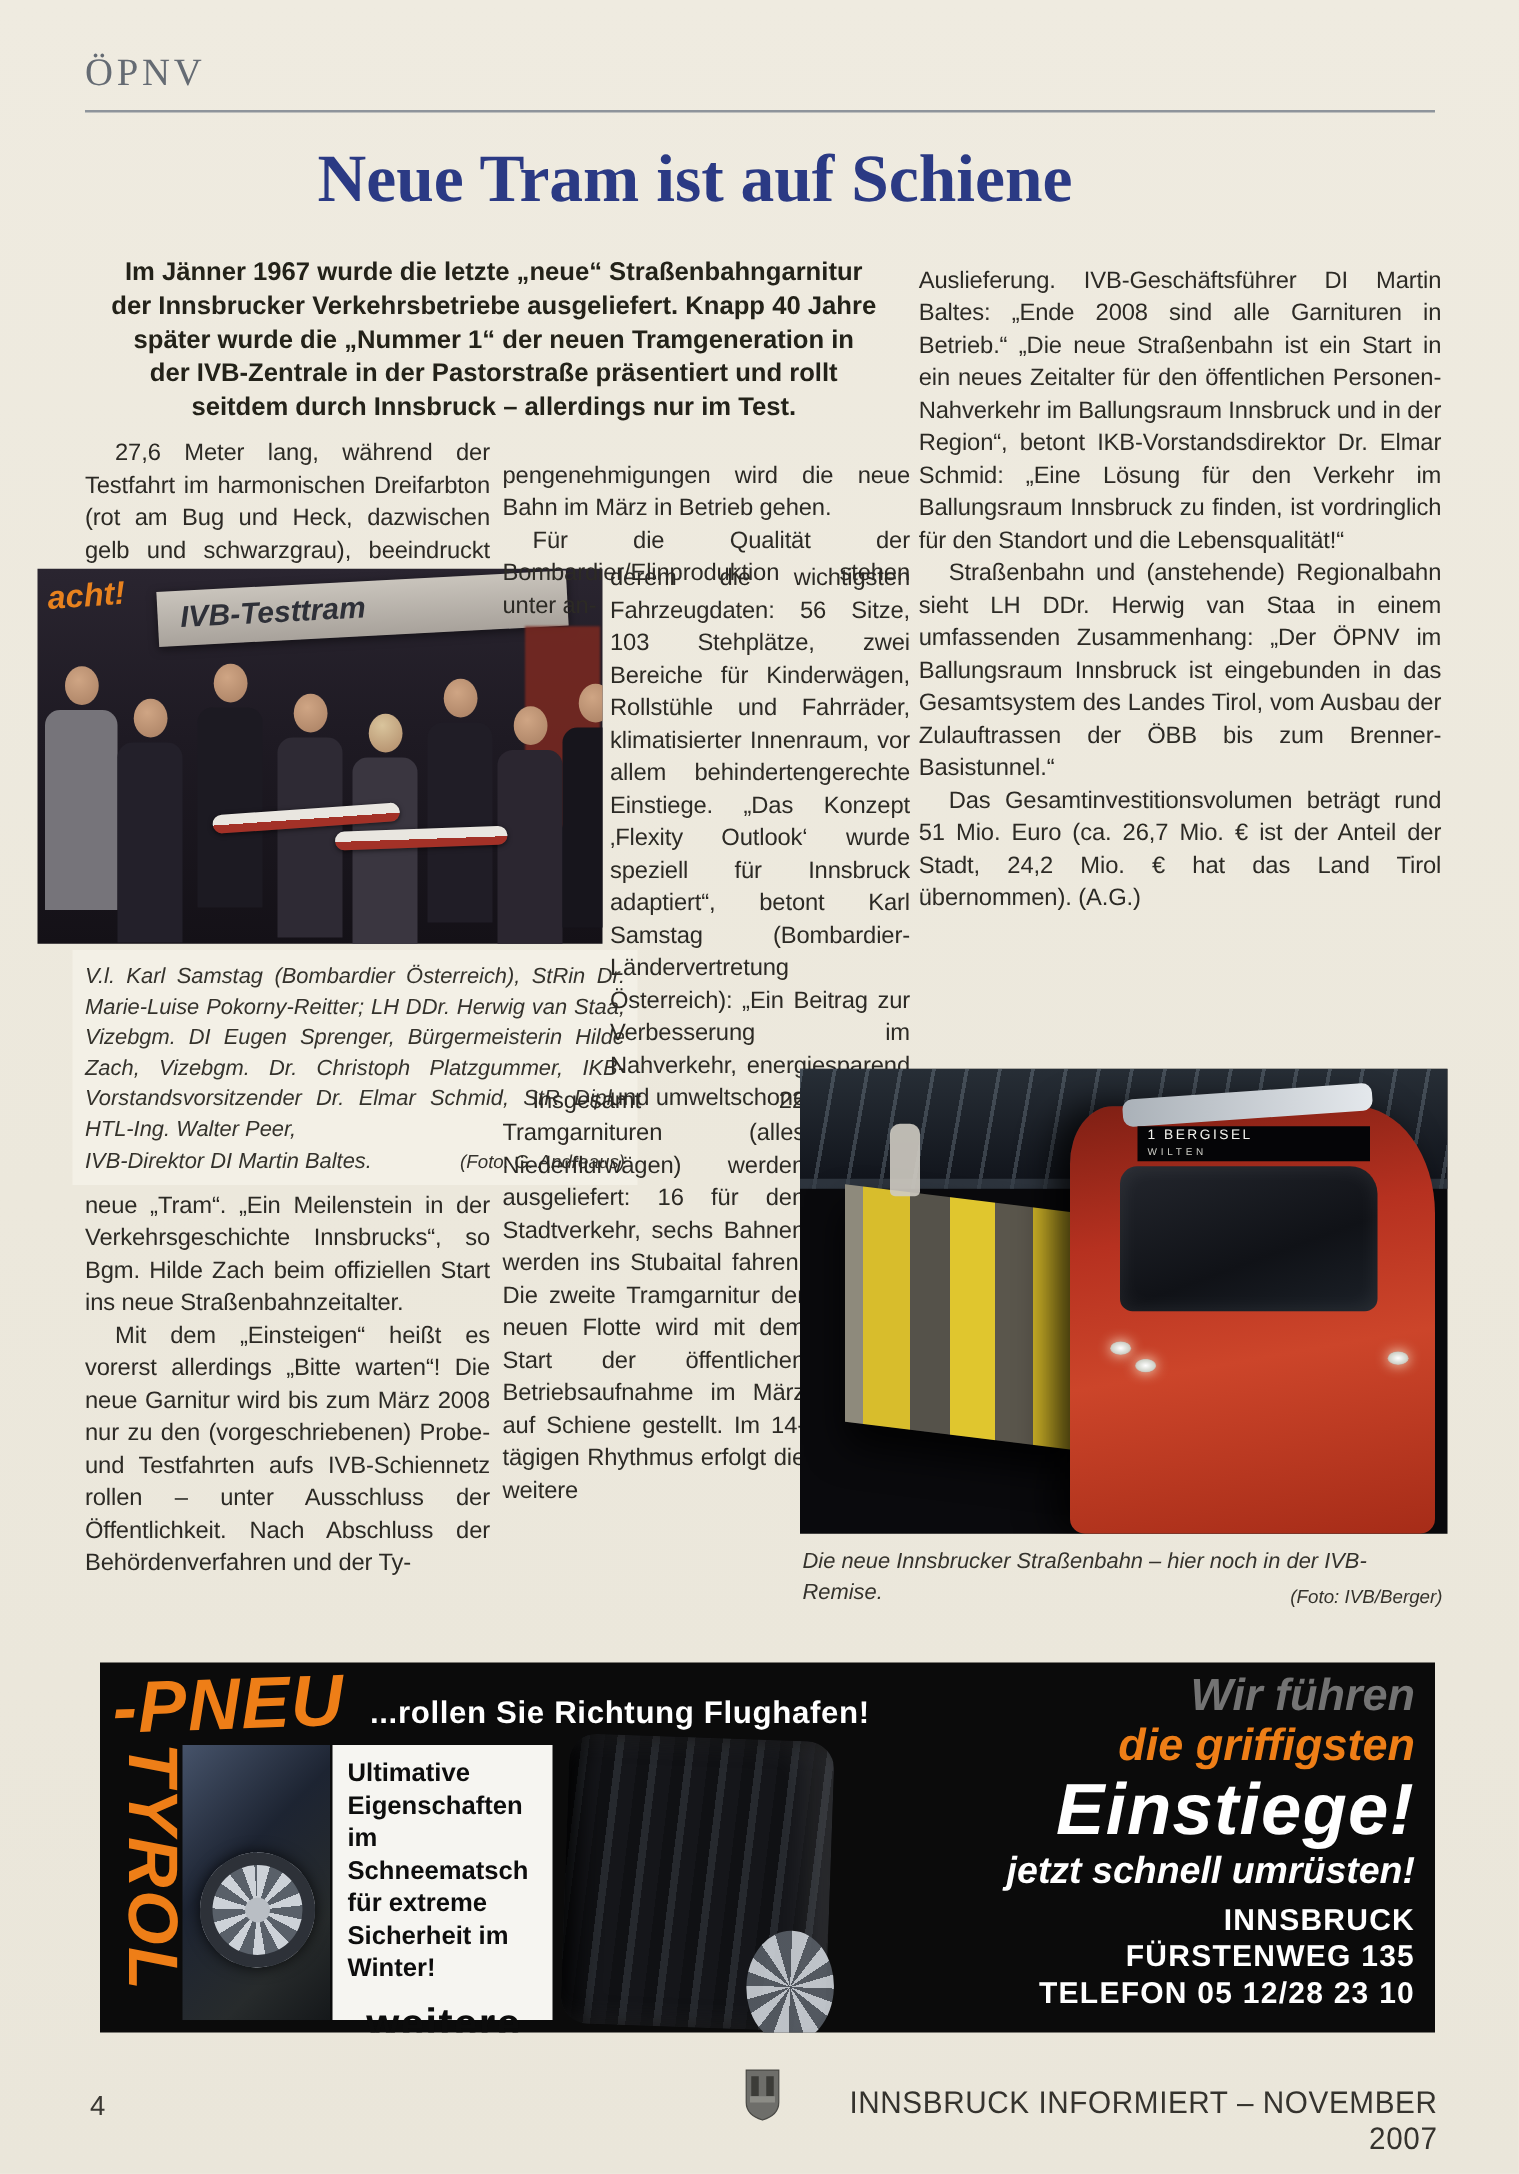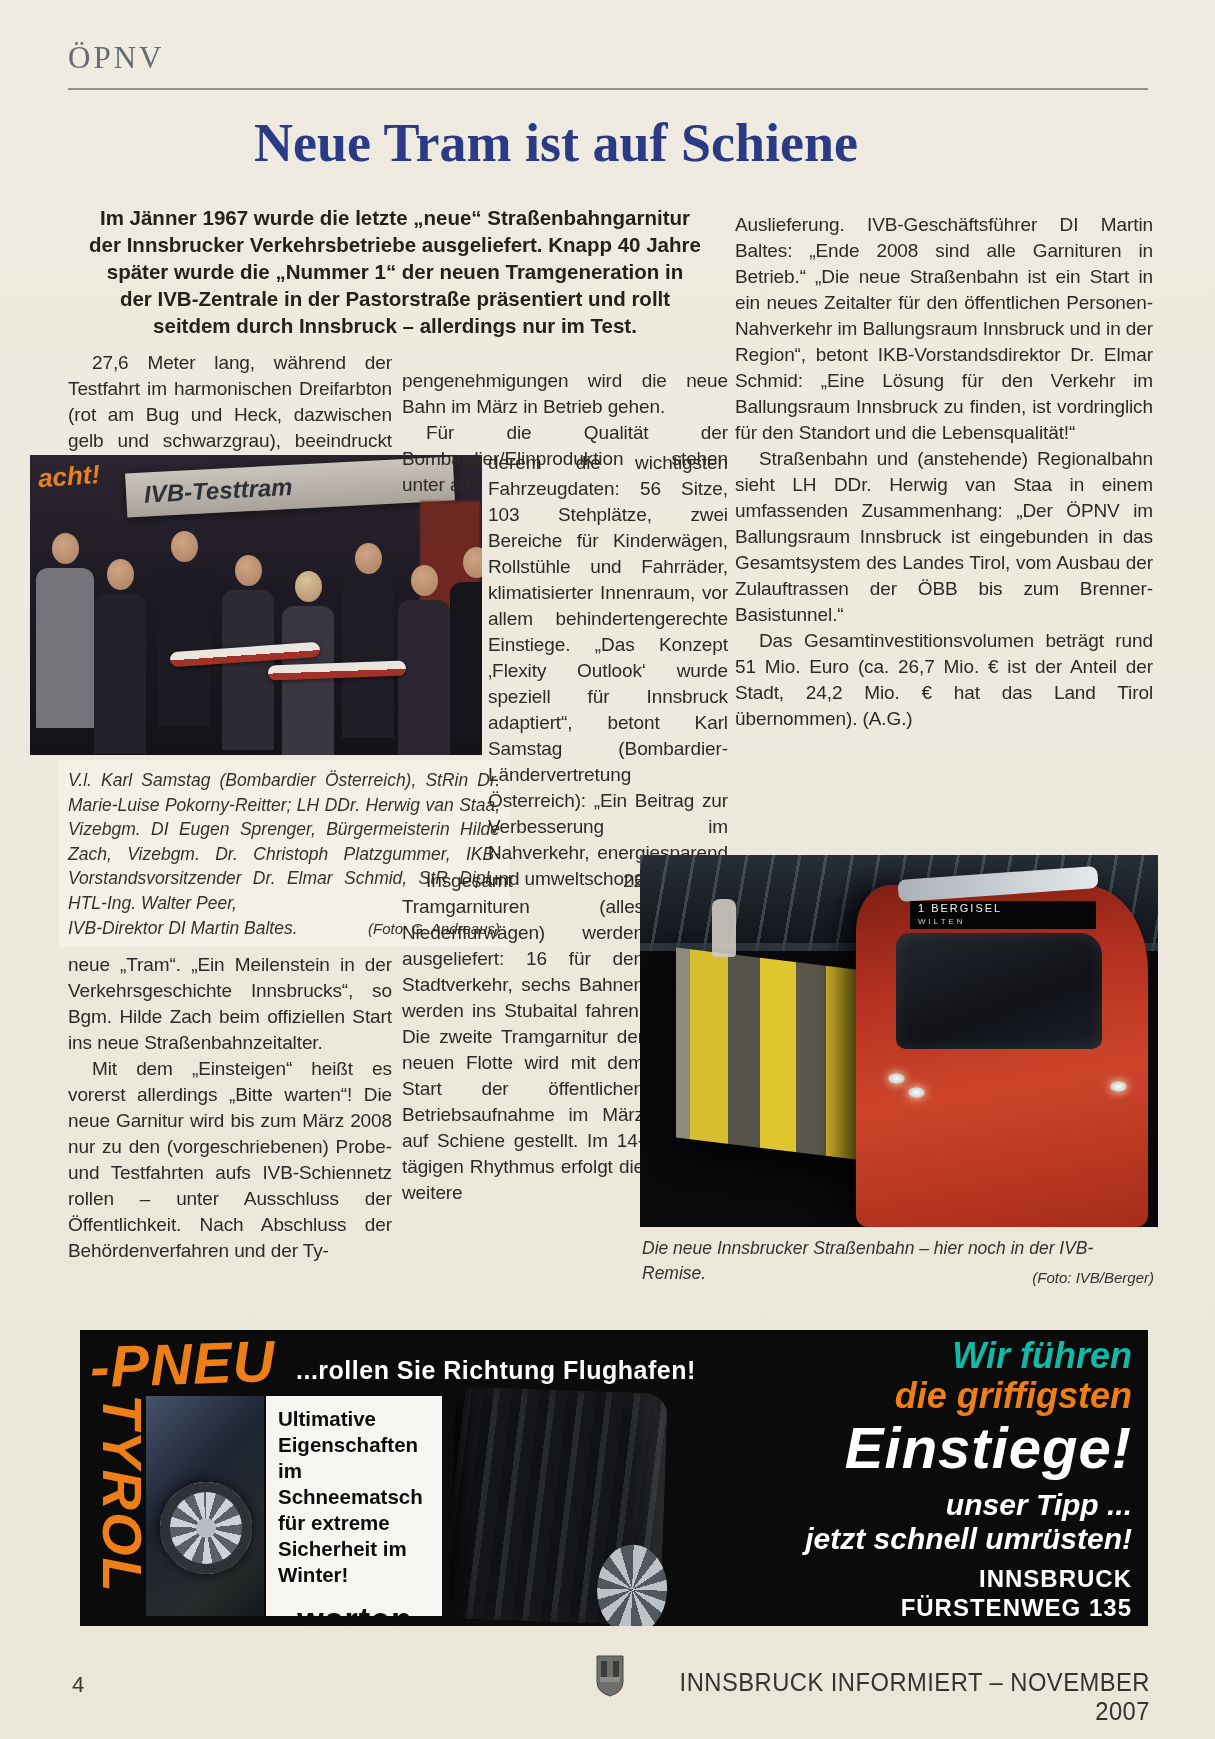--- a/index.html
+++ b/index.html
@@ -52,21 +52,21 @@
   .ad-tagline{position:absolute;left:216px;top:26px;color:#fff;font-weight:bold;font-size:25px;letter-spacing:.5px;}
   .ad-car{position:absolute;left:66px;top:66px;width:118px;height:220px;background:linear-gradient(135deg,#46536a 0%,#1d2432 40%,#272b2c 75%,#15181a 100%);overflow:hidden;}
   .ad-wheel{position:absolute;left:14px;top:86px;width:92px;height:92px;border-radius:50%;background:repeating-conic-gradient(#cdd2d8 0 16deg,#596069 16deg 34deg);box-shadow:inset 0 0 0 10px #2d3138,0 0 12px rgba(0,0,0,.8);}
   .ad-wheel::after{content:"";position:absolute;left:36px;top:36px;width:20px;height:20px;border-radius:50%;background:#b9bec4;}
   .ad-box{position:absolute;left:186px;top:66px;width:176px;height:220px;background:#f6f5f1;padding:10px 10px 0 12px;box-sizing:border-box;}
   .ad-box-text{font-weight:bold;font-size:20.5px;line-height:26px;color:#0d0d0d;}
   .ad-nokian{margin-top:12px;text-align:center;font-weight:bold;font-size:34px;letter-spacing:1px;color:#0c0c0c;}
   .ad-tire{position:absolute;left:372px;top:60px;width:212px;height:232px;border-radius:22px;background:repeating-linear-gradient(95deg,#101114 0 10px,#26292e 10px 16px,#15161a 16px 28px),#141518;box-shadow:inset -18px 0 26px rgba(255,255,255,.10),inset 10px 0 20px rgba(0,0,0,.9);transform:rotate(2deg);}
   .ad-tire::after{content:"";position:absolute;right:-6px;bottom:-10px;width:70px;height:90px;border-radius:50%;background:repeating-conic-gradient(#cfd4da 0 18deg,#585e66 18deg 36deg);opacity:.9;}
   .ad-right{position:absolute;right:16px;top:6px;text-align:right;font-style:italic;font-weight:bold;}
-  .ad-h1{color:#14b8a6;font-size:36px;line-height:40px;}
+  .ad-h1{color:#737373;font-size:36px;line-height:40px;}
   .ad-h2{color:#ee7e17;font-size:36px;line-height:40px;}
   .ad-h3{color:#fff;font-size:58px;line-height:64px;letter-spacing:1px;}
   .ad-s1{color:#fff;font-size:30px;line-height:34px;margin-top:8px;}
   .ad-s2{color:#fff;font-size:30px;line-height:34px;}
   .ad-addr{color:#fff;font-size:24px;line-height:29px;font-style:normal;letter-spacing:1px;margin-top:8px;}
   
   #pageno{left:72px;top:1672px;font-size:22px;color:#3a3833;}
   #shield{left:596px;top:1655px;}
   #magtitle{left:620px;top:1668px;width:530px;text-align:right;font-size:25px;color:#35332e;letter-spacing:.5px;transform:scaleX(.95);transform-origin:right;}
 </style>
@@ -180,29 +180,28 @@
 
   <div id="ad" class="abs">
     <div class="ad-pneu">-PNEU</div>
     <div class="ad-tyrol">TYROL</div>
     <div class="ad-tagline">...rollen Sie Richtung Flughafen!</div>
     <div class="ad-car">
       <div class="ad-wheel"></div>
     </div>
     <div class="ad-box">
       <div class="ad-box-text">Ultimative Eigenschaften im Schneematsch für extreme Sicherheit im Winter!</div>
-      <div class="ad-nokian">warten</div>
+      <div class="ad-nokian">weitere</div>
 
     </div>
     <div class="ad-tire"></div>
     <div class="ad-right">
       <div class="ad-h1">Wir führen</div>
       <div class="ad-h2">die griffigsten</div>
       <div class="ad-h3">Einstiege!</div>
-      <div class="ad-s1">unser Tipp ...</div>
       <div class="ad-s2">jetzt schnell umrüsten!</div>
       <div class="ad-addr">
         <div>INNSBRUCK</div>
         <div>FÜRSTENWEG 135</div>
         <div>TELEFON 05 12/28 23 10</div>
       </div>
     </div>
   </div>
 
   <div id="pageno" class="abs">4</div>

